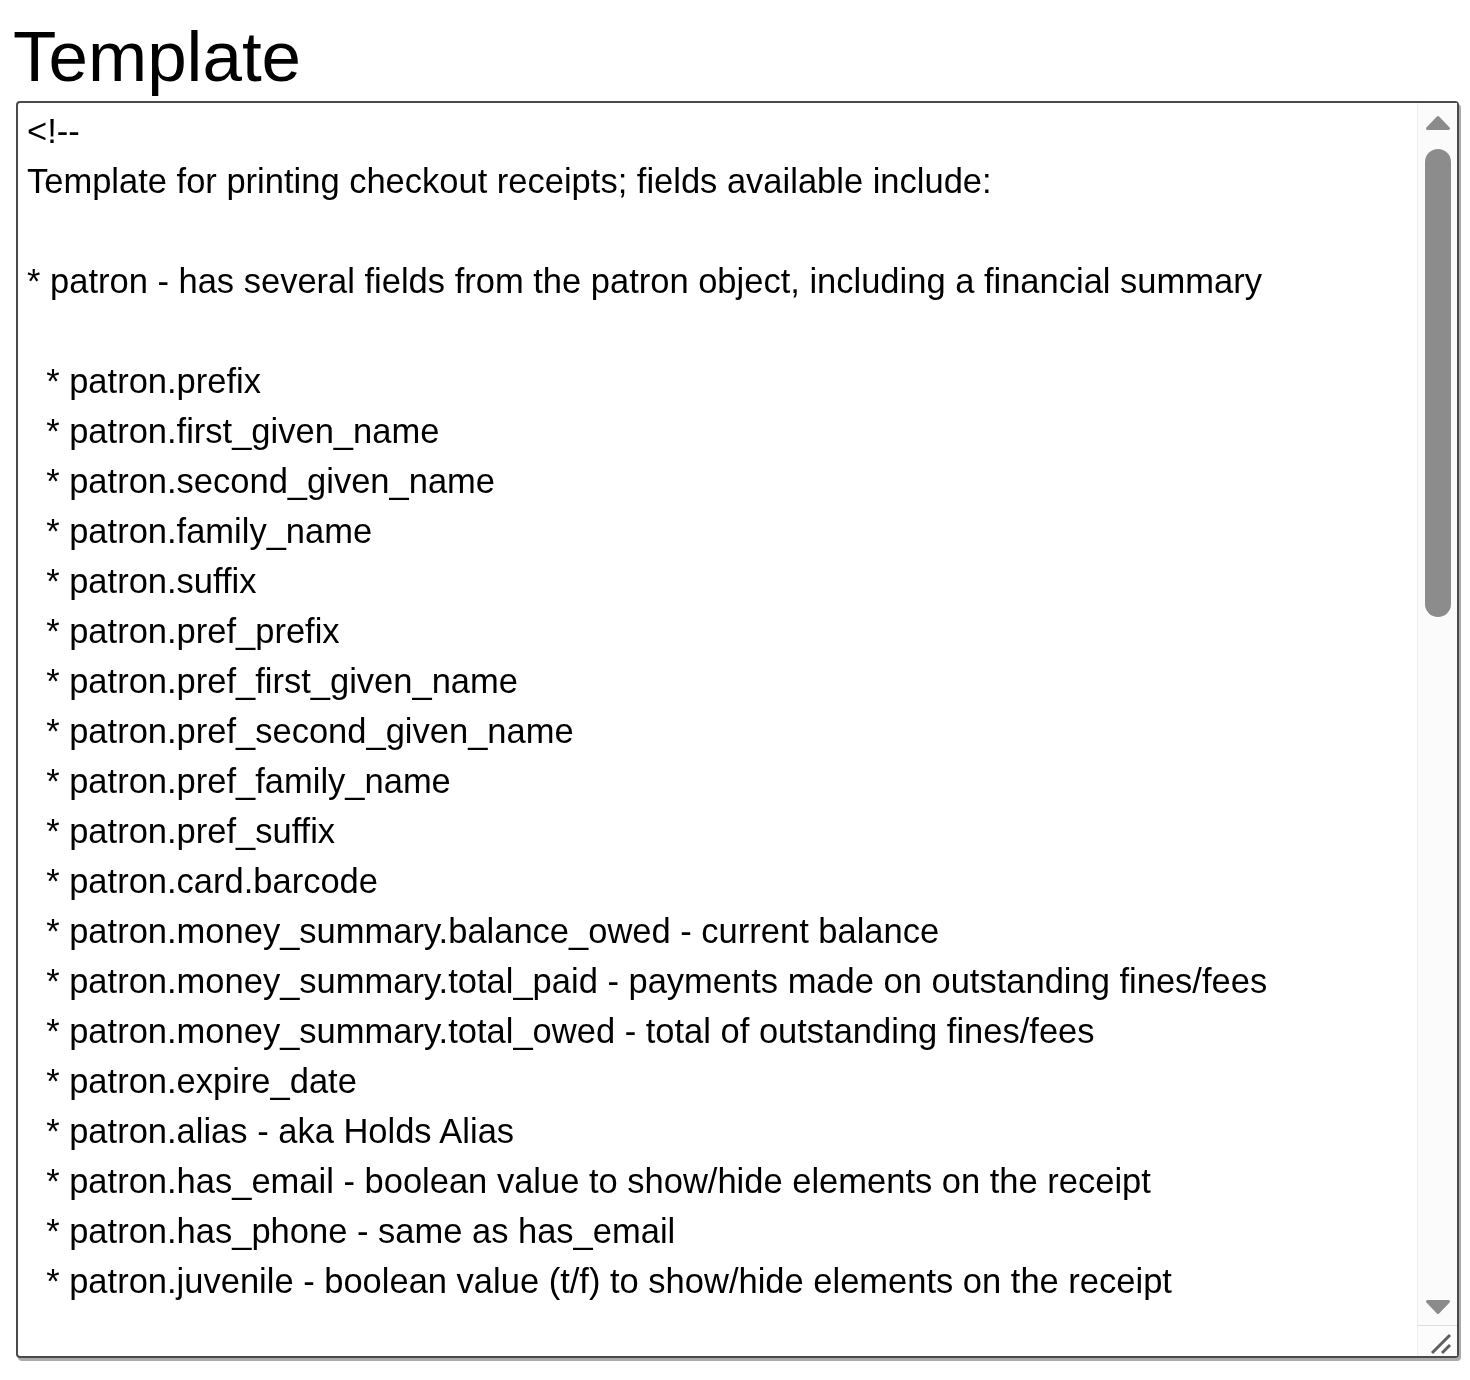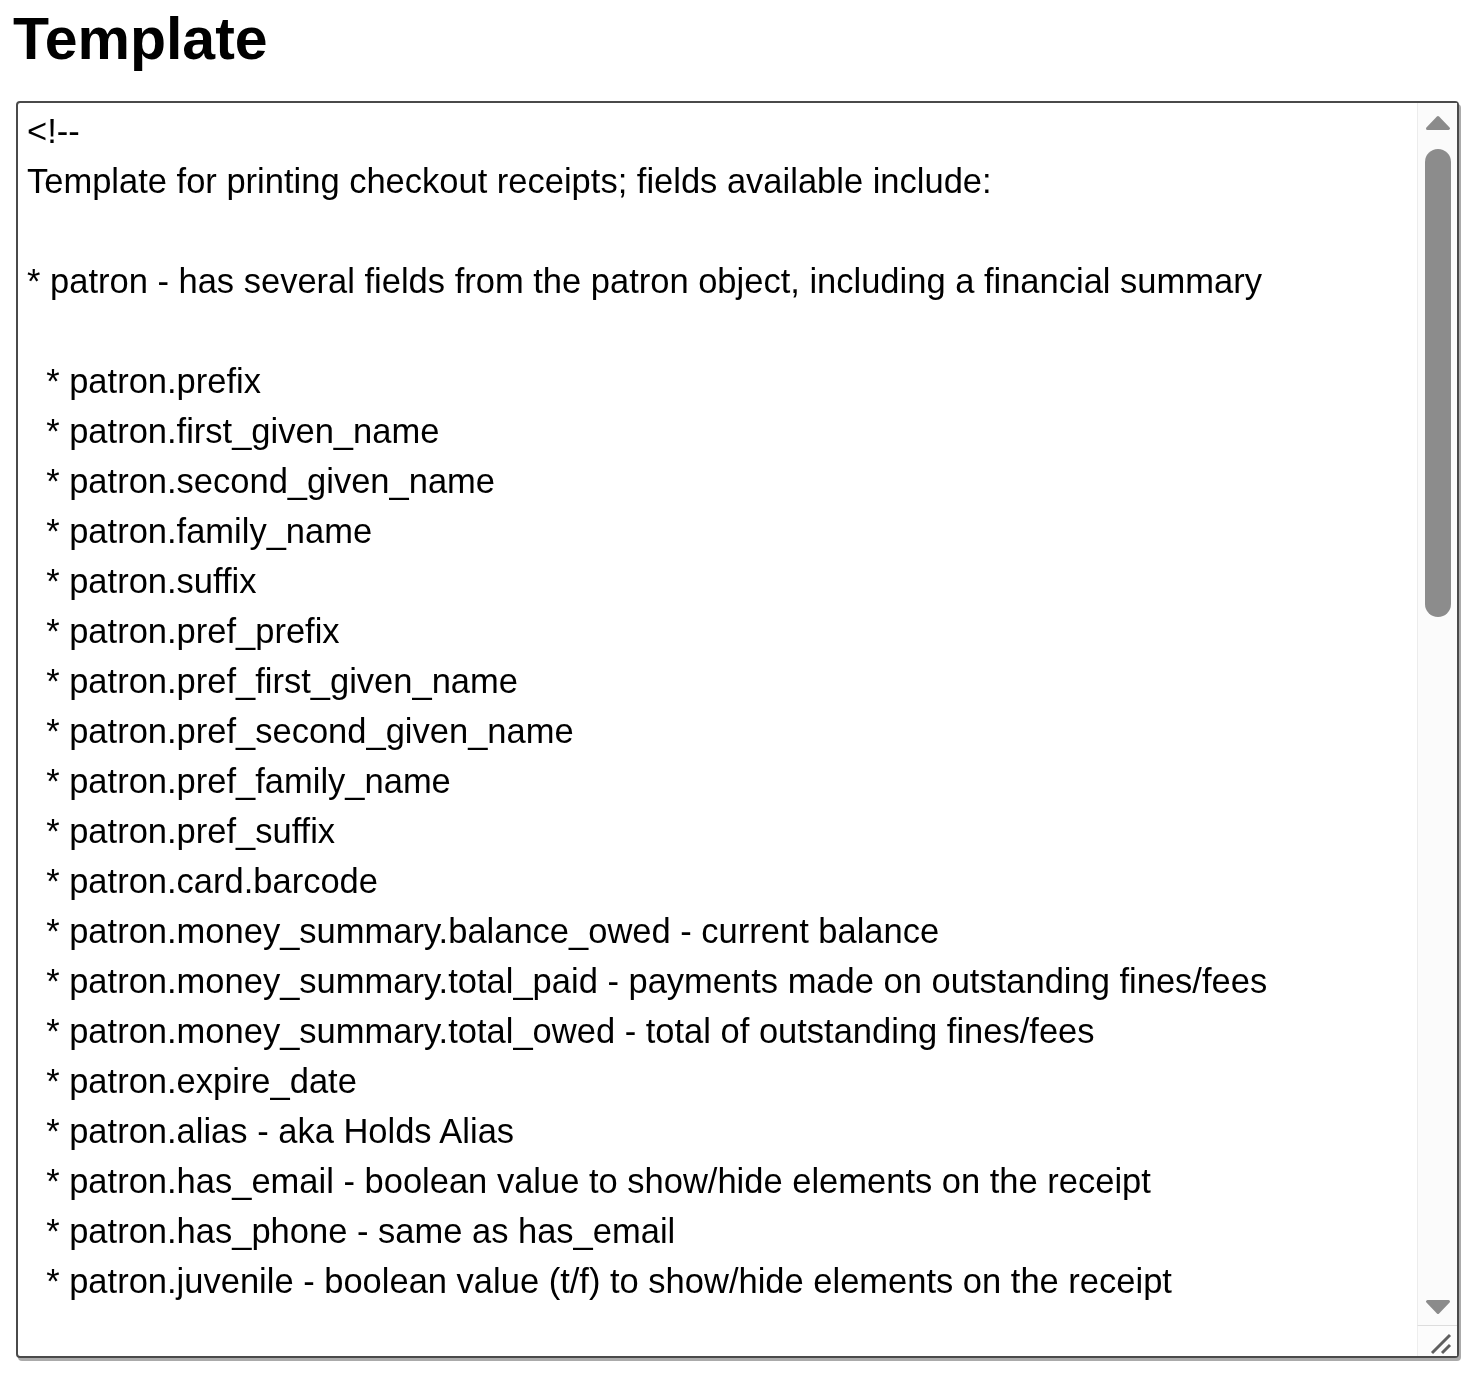--- a/index.html
+++ b/index.html
@@ -10,24 +10,24 @@
   body {
     position: relative;
     width: 1470px;
     height: 1380px;
     overflow: hidden;
     font-family: "Liberation Sans", sans-serif;
   }
   .page-title {
     position: absolute;
     left: 13px;
-    top: 5px;
+    top: 16px;
     margin: 0;
-    font-size: 59px;
-    font-weight: 700;
+    font-size: 71px;
+    font-weight: 400;
     color: var(--text-color, #000000);
     white-space: nowrap;
   }
   .editor {
     position: absolute;
     left: 16px;
     top: 101px;
     width: 1443px;
     height: 1257px;
   }

